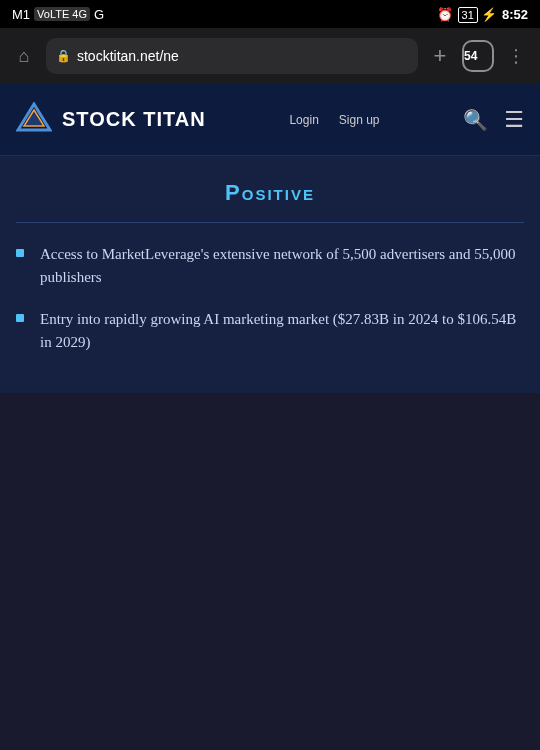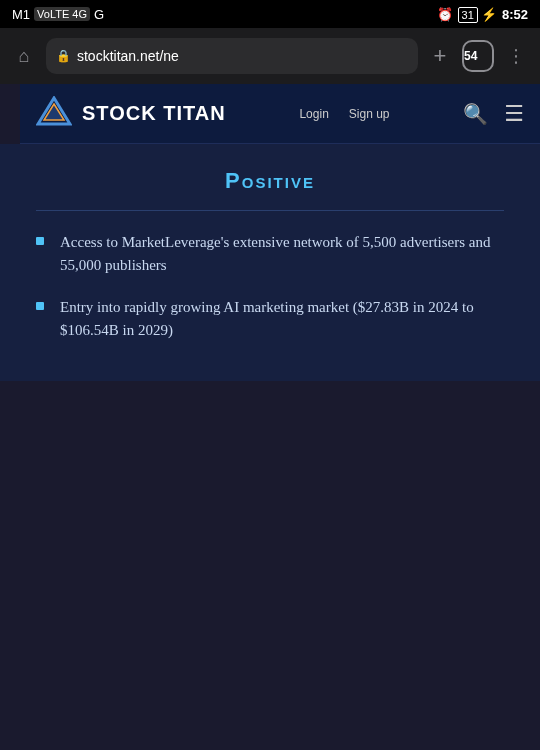--- a/index.html
+++ b/index.html
@@ -97,27 +97,26 @@
       width: 28px;
       height: 28px;
       display: flex;
       align-items: center;
       justify-content: center;
     }
 
     
     .navbar {
       background: #0d1b3e;
-      height: 60px;
+      height: 72px;
       display: flex;
       align-items: center;
       padding: 17px 16px;
       justify-content: space-between;
       border-bottom: 1px solid #1e2d5a;
-      margin-left: 20px;
     }
     .navbar-brand {
       display: flex;
       align-items: center;
       gap: 10px;
     }
     .brand-logo {
       width: 36px;
       height: 36px;
     }
@@ -143,21 +142,21 @@
     }
 
     
     .main-content {
       padding: 0;
     }
 
     
     .positive-section {
       background: #162040;
-      padding: 24px 36px 40px;
+      padding: 24px 16px 40px;
       margin-bottom: 2px;
     }
     .section-title-positive {
       text-align: center;
       font-size: 22px;
       font-weight: 700;
       color: #4fc3f7;
       font-variant: small-caps;
       letter-spacing: 2px;
       margin-bottom: 16px;

